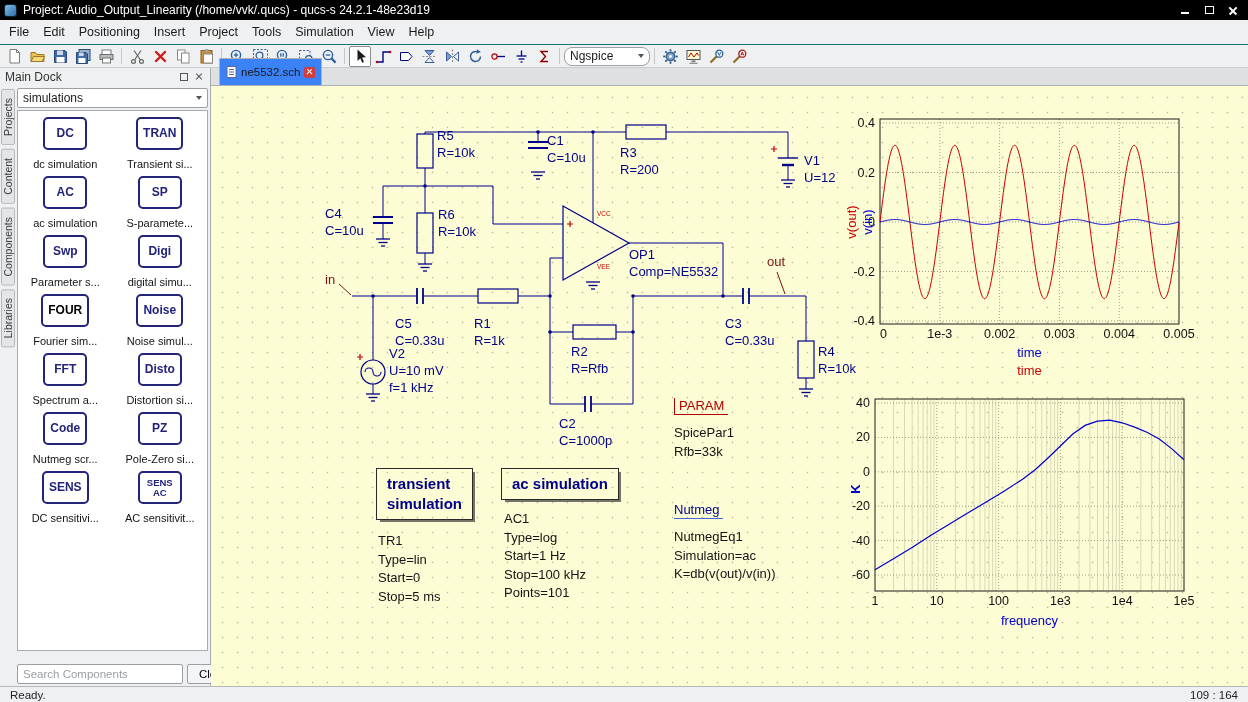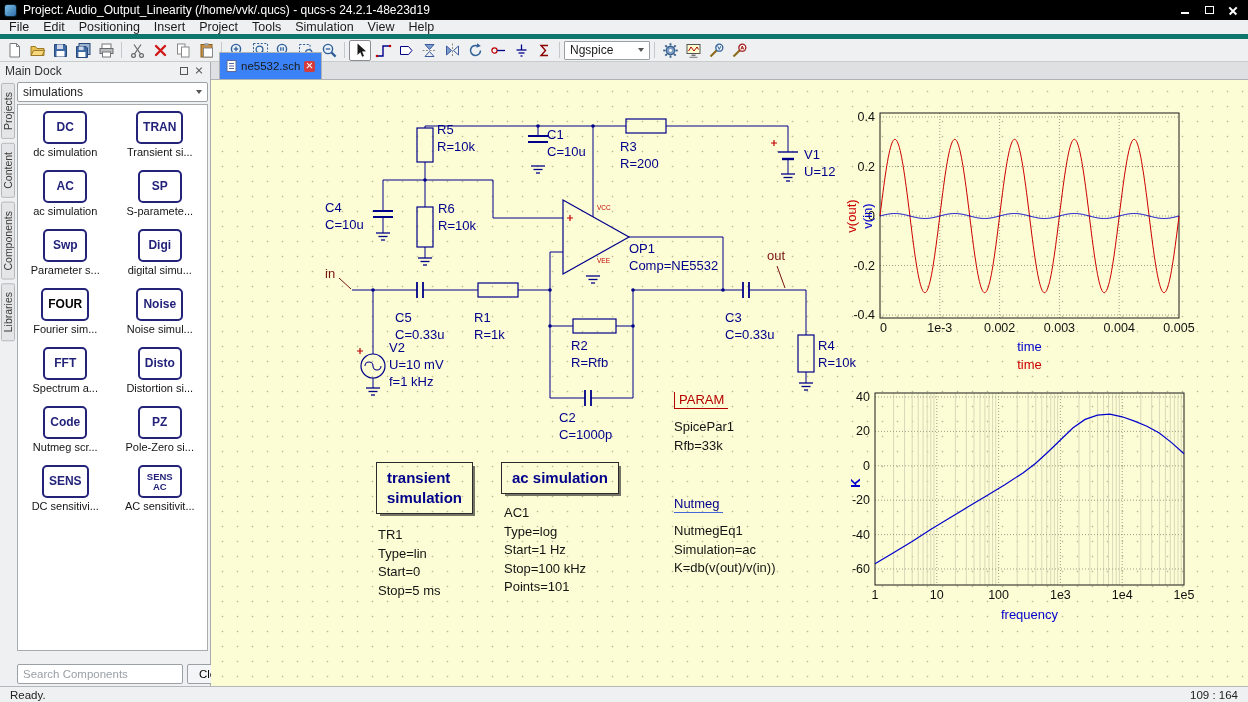--- a/index.html
+++ b/index.html
@@ -13,29 +13,29 @@
   .title-text{flex:1;font-size:12px;white-space:nowrap;overflow:hidden}
   .winbtns{display:flex;gap:2px}
   .winbtn{width:22px;height:16px;display:flex;align-items:center;justify-content:center}
   .glyph-min{width:8px;height:7px;border-bottom:2px solid #fff}
   .glyph-max{width:9px;height:8px;border:1px solid #fff}
   .glyph-close{position:relative;width:10px;height:10px}
   .glyph-close::before,.glyph-close::after{content:"";position:absolute;left:0;top:4.5px;width:10px;height:1.5px;background:#fff}
   .glyph-close::before{transform:rotate(45deg)}.glyph-close::after{transform:rotate(-45deg)}
 
   
-  .menubar{height:19px;display:flex;align-items:center;background:#eff0f1;border-bottom:5px solid #0f766e;padding:0 2px;flex:0 0 auto}
+  .menubar{height:25px;display:flex;align-items:center;background:#eff0f1;border-bottom:1px solid #0f766e;padding:0 2px;flex:0 0 auto}
   .menu-item{padding:2px 7px;font-size:12.5px;cursor:default}
 
   
   .toolbar{height:23px;display:flex;align-items:center;background:#eff0f1;border-bottom:1px solid #c9cccd;padding:0 3px;gap:1px;flex:0 0 auto}
   .tbtn{width:22px;height:21px;display:flex;align-items:center;justify-content:center;border:1px solid transparent;border-radius:2px}
   .tbtn.active{background:#ffffff;border-color:#8a8e92}
   .tsep{width:1px;height:16px;background:#c4c8ca;margin:0 3px}
-  .tcombo{height:19px;width:86px;background:#fff;border:1px solid #9aa0a4;border-radius:1px;display:flex;align-items:center;justify-content:space-between;padding:0 5px;font-size:12px}
+  .tcombo{height:19px;width:86px;background:#fff;border:1px solid #9aa0a4;border-radius:8px;display:flex;align-items:center;justify-content:space-between;padding:0 5px;font-size:12px}
   .combo-arrow{width:0;height:0;border-left:3.5px solid transparent;border-right:3.5px solid transparent;border-top:4.5px solid #555}
 
   
   .mainrow{flex:1;display:flex;min-height:0}
 
   
   .dock{width:211px;flex:0 0 211px;display:flex;flex-direction:column;background:#eff0f1;border-right:1px solid #a8acae}
   .dock-header{height:18px;display:flex;align-items:center;padding:0 5px;font-size:12px;color:#333}
   .dock-header .sp{flex:1}
   .dock-hbtn{width:12px;height:12px;display:flex;align-items:center;justify-content:center;margin-left:3px}
@@ -46,21 +46,21 @@
   .dock-body{flex:1;display:flex;min-height:0}
   .side-tabs{width:15px;display:flex;flex-direction:column;align-items:center;gap:4px;padding-top:3px}
   .side-tab{writing-mode:vertical-rl;transform:rotate(180deg);font-size:10.5px;color:#3a3a3a;background:#e4e5e6;border:1px solid #b6babc;border-radius:2px;padding:8px 0;width:14px;text-align:center}
   .dock-content{flex:1;display:flex;flex-direction:column;padding:2px;min-width:0}
   .combo{height:20px;background:#fff;border:1px solid #9aa0a4;border-radius:2px;display:flex;align-items:center;justify-content:space-between;padding:0 5px;margin-bottom:2px;font-size:12px}
   .comp-panel{flex:1;background:#fff;border:1px solid #a8acae;overflow:hidden;padding:6px 0;display:grid;grid-template-columns:1fr 1fr;grid-auto-rows:59px;justify-items:center;align-content:start}
   .comp-item{display:flex;flex-direction:column;align-items:center;width:94px;cursor:default}
   .comp-icon{min-width:44px;height:33px;border:2px solid #23237a;border-radius:5px;display:flex;flex-direction:column;align-items:center;justify-content:center;font-weight:bold;font-size:12px;color:#23237a;padding:0 5px;background:#fff;line-height:13px}
   .comp-icon.red{color:#000000}
   .comp-icon.two-line{font-size:9.5px;line-height:10px}
-  .comp-label{font-size:11px;color:#141414;margin-top:2px;white-space:nowrap}
+  .comp-label{font-size:11px;color:#141414;margin-top:8px;white-space:nowrap}
   .dock-search{display:flex;gap:4px;padding-top:13px}
   .dock-search input{flex:1;height:20px;border:1px solid #9aa0a4;border-radius:2px;padding:0 5px;font:11.5px "Liberation Sans",sans-serif;color:#333;background:#fff}
   .dock-search input::placeholder{color:#9aa0a6}
   .dock-search button{height:20px;padding:0 11px;border:1px solid #9aa0a4;border-radius:2px;background:#f4f5f6;font:11.5px "Liberation Sans",sans-serif}
 
   
   .workarea{flex:1;display:flex;flex-direction:column;min-width:0}
   .tabbar{height:18px;background:#dfe0e1;border-bottom:1px solid #aeb2b4;display:flex;align-items:flex-end;padding-left:8px;flex:0 0 auto}
   .doc-tab{height:27px;background:#3b82f6;border:1px solid #aeb2b4;border-bottom:none;display:flex;align-items:center;gap:4px;padding:0 6px;font-size:11.5px}
   .tab-close{width:11px;height:11px;background:#d23c3c;border-radius:2px;position:relative}

